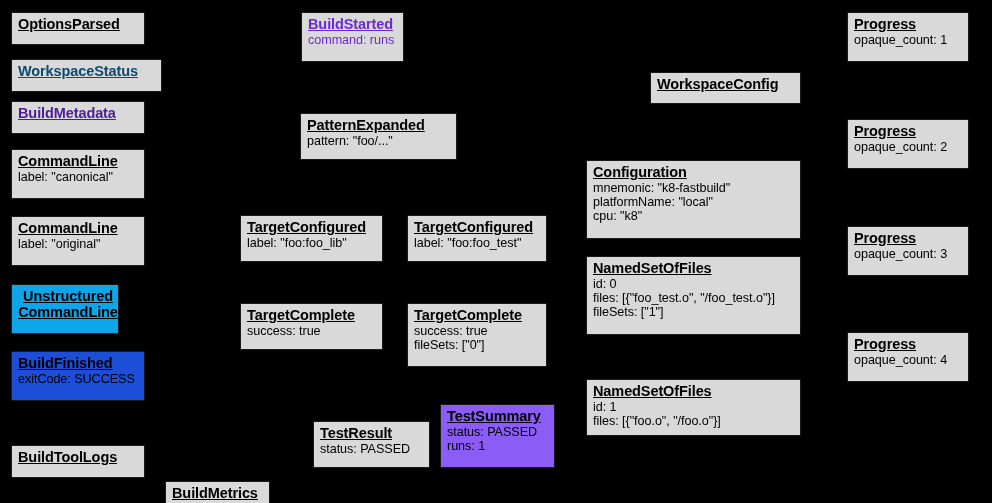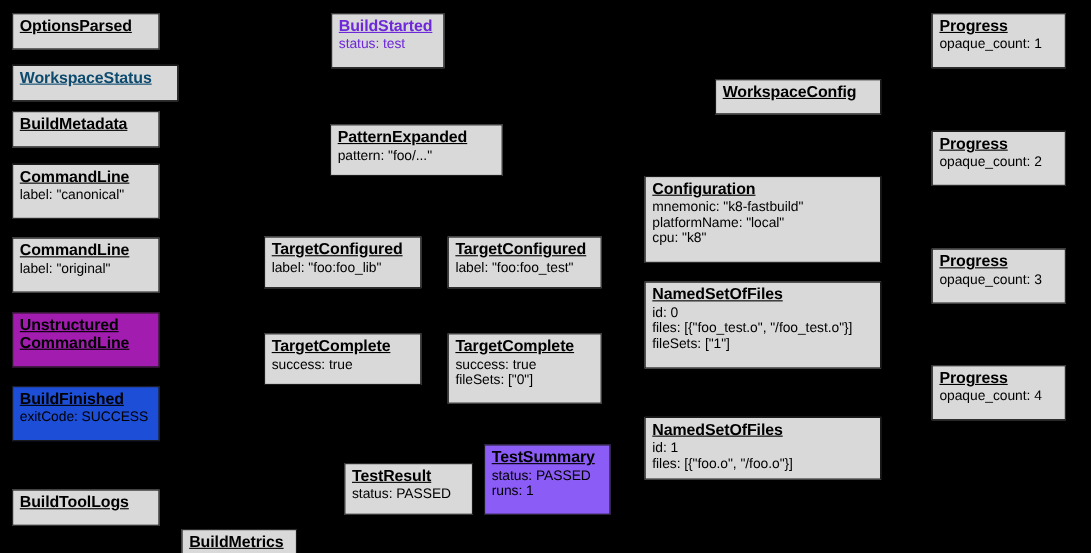--- a/index.html
+++ b/index.html
@@ -51,37 +51,37 @@
 
 <div id="canvas" style="width: 992px; height: 503px; background: rgb(0, 0, 0);">
     <div class="node" style="left: 11px; top: 12px; width: 134px; height: 33px; background: rgb(217, 217, 217); border-color: rgb(26, 26, 26); color: rgb(0, 0, 0);">
       <span class="node-title">OptionsParsed</span>
       <span class="node-fields"></span>
     </div>
     <div class="node" style="left: 11px; top: 59px; width: 151px; height: 33px; background: rgb(217, 217, 217); border-color: rgb(26, 26, 26); color: #0c4a6e;">
       <span class="node-title">WorkspaceStatus</span>
       <span class="node-fields"></span>
     </div>
-    <div class="node" style="left: 11px; top: 101px; width: 134px; height: 33px; background: rgb(217, 217, 217); border-color: rgb(26, 26, 26); color: #000000;">
+    <div class="node" style="left: 11px; top: 101px; width: 134px; height: 33px; background: rgb(217, 217, 217); border-color: rgb(26, 26, 26); color: #4c1d95;">
       <span class="node-title">BuildMetadata</span>
       <span class="node-fields"></span>
     </div>
     <div class="node" style="left: 11px; top: 149px; width: 134px; height: 50px; background: rgb(217, 217, 217); border-color: rgb(26, 26, 26); color: rgb(0, 0, 0);">
       <span class="node-title">CommandLine</span>
       <span class="node-fields">
         <span class="node-field">label: "canonical"</span>
       </span>
     </div>
     <div class="node" style="left: 11px; top: 216px; width: 134px; height: 50px; background: rgb(217, 217, 217); border-color: rgb(26, 26, 26); color: rgb(0, 0, 0);">
       <span class="node-title">CommandLine</span>
       <span class="node-fields">
         <span class="node-field">label: "original"</span>
       </span>
     </div>
-    <div class="node" style="left: 11px; top: 284px; width: 134px; height: 50px; background: #a21caf; border-color: rgb(26, 26, 26); color: rgb(0, 0, 0);">
+    <div class="node" style="left: 11px; top: 284px; width: 108px; height: 50px; background: #0ea5e9; border-color: rgb(26, 26, 26); color: rgb(0, 0, 0); text-align: center;">
       <span class="node-title">Unstructured
 CommandLine</span>
       <span class="node-fields"></span>
     </div>
     <div class="node" style="left: 11px; top: 351px; width: 134px; height: 50px; background: #1d4ed8; border-color: rgb(26, 26, 26); color: rgb(0, 0, 0);">
       <span class="node-title">BuildFinished</span>
       <span class="node-fields">
         <span class="node-field">exitCode: SUCCESS</span>
       </span>
     </div>
@@ -89,21 +89,21 @@
       <span class="node-title">BuildToolLogs</span>
       <span class="node-fields"></span>
     </div>
     <div class="node" style="left: 165px; top: 445px; width: 105px; height: 33px; background: rgb(217, 217, 217); border-color: rgb(26, 26, 26); color: rgb(0, 0, 0); margin-top: 36px;">
       <span class="node-title">BuildMetrics</span>
       <span class="node-fields"></span>
     </div>
     <div class="node" style="left: 301px; top: 12px; width: 103px; height: 50px; background: rgb(217, 217, 217); border-color: rgb(26, 26, 26); color: #6d28d9;">
       <span class="node-title">BuildStarted</span>
       <span class="node-fields">
-        <span class="node-field">status: test</span>
+        <span class="node-field">command: runs</span>
       </span>
     </div>
     <div class="node" style="left: 300px; top: 113px; width: 157px; height: 47px; background: rgb(217, 217, 217); border-color: rgb(26, 26, 26); color: rgb(0, 0, 0);">
       <span class="node-title">PatternExpanded</span>
       <span class="node-fields">
         <span class="node-field">pattern: "foo/..."</span>
       </span>
     </div>
     <div class="node" style="left: 240px; top: 215px; width: 143px; height: 47px; background: rgb(217, 217, 217); border-color: rgb(26, 26, 26); color: rgb(0, 0, 0);">
       <span class="node-title">TargetConfigured</span>

